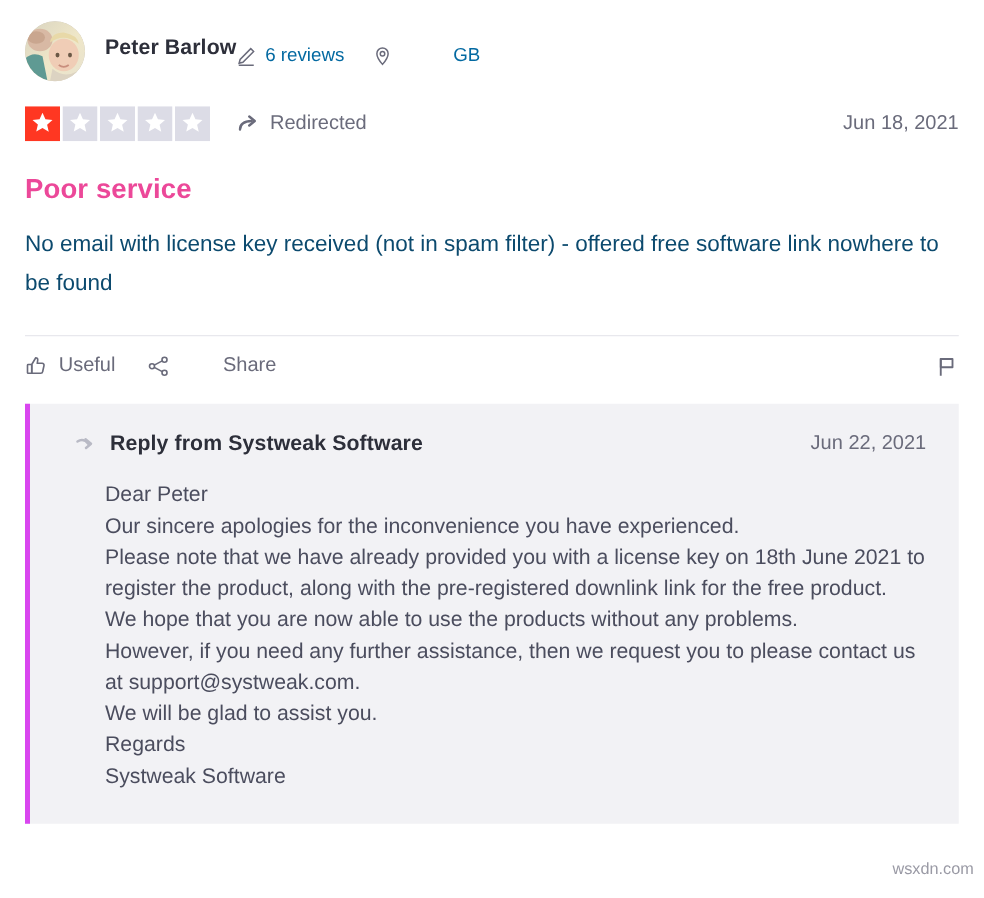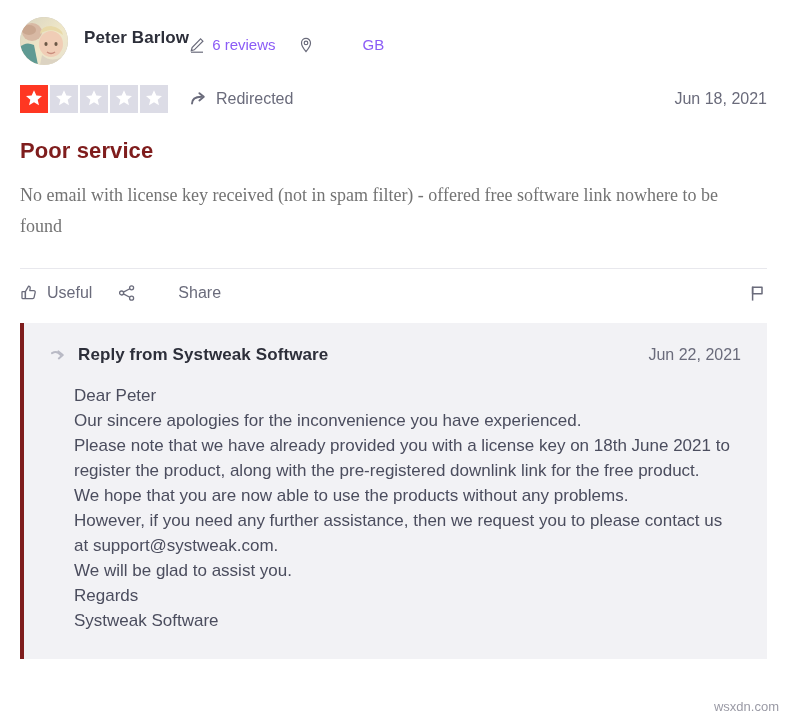--- a/index.html
+++ b/index.html
@@ -50,21 +50,21 @@
     font-size: 17px;
     font-weight: bold;
     color: #2d2f3a;
     line-height: 20px;
     letter-spacing: 0.1px;
   }
   .consumer-meta {
     display: flex;
     align-items: center;
     margin-top: 8px;
-    color: #8b5cf6;
+    color: #0369a1;
     font-size: 15px;
     line-height: 18px;
   }
   .meta-item {
     display: flex;
     align-items: center;
   }
   .meta-item + .meta-item { margin-left: 22px; gap: 42px; }
   .meta-icon {
     display: inline-flex;
@@ -103,32 +103,31 @@
   .review-date {
     margin-left: auto;
     color: #6a6b7b;
     font-size: 16px;
   }
 
   
   .review-title {
     font-size: 22px;
     font-weight: bold;
-    color: #7f1d1d;
+    color: #ec4899;
     margin: 18px 0 0 0;
     line-height: 26px;
     letter-spacing: 0.1px;
   }
   .review-body {
     font-size: 18px;
     line-height: 31px;
-    color: #737373;
+    color: #0c4a6e;
     margin: 16px 0 0 0;
     max-width: 735px;
-    font-family: Liberation Serif, serif;
   }
 
   
   .divider {
     border-top: 1px solid #e8e8ed;
     margin: 26px 0 0 0;
   }
   .actions {
     display: flex;
     align-items: center;
@@ -154,23 +153,23 @@
     display: flex;
     align-items: center;
     background: none;
     border: none;
     padding: 0;
   }
 
   
   .reply {
     background: #f2f2f5;
-    border-left: 4px solid #7f1d1d;
+    border-left: 4px solid #d946ef;
     margin-top: 6px;
-    padding: 22px 26px 26px 26px;
+    padding: 22px 26px 26px 36px;
     box-sizing: border-box;
     width: 747px;
   }
   .reply-header {
     display: flex;
     align-items: center;
   }
   .reply-arrow {
     color: #b9bac5;
     margin-right: 10px;
@@ -193,21 +192,21 @@
     font-size: 17px;
     line-height: 25px;
     color: #4b4d5e;
   }
   .reply-line { white-space: normal; }
 
   
   .watermark {
     position: absolute;
     right: 8px;
-    bottom: 4px;
+    bottom: 16px;
     font-size: 13px;
     color: #9a9aa5;
     font-family: "Liberation Sans", sans-serif;
   }
 </style>
 </head>
 <body>
 
 <div class="review-card">
 

